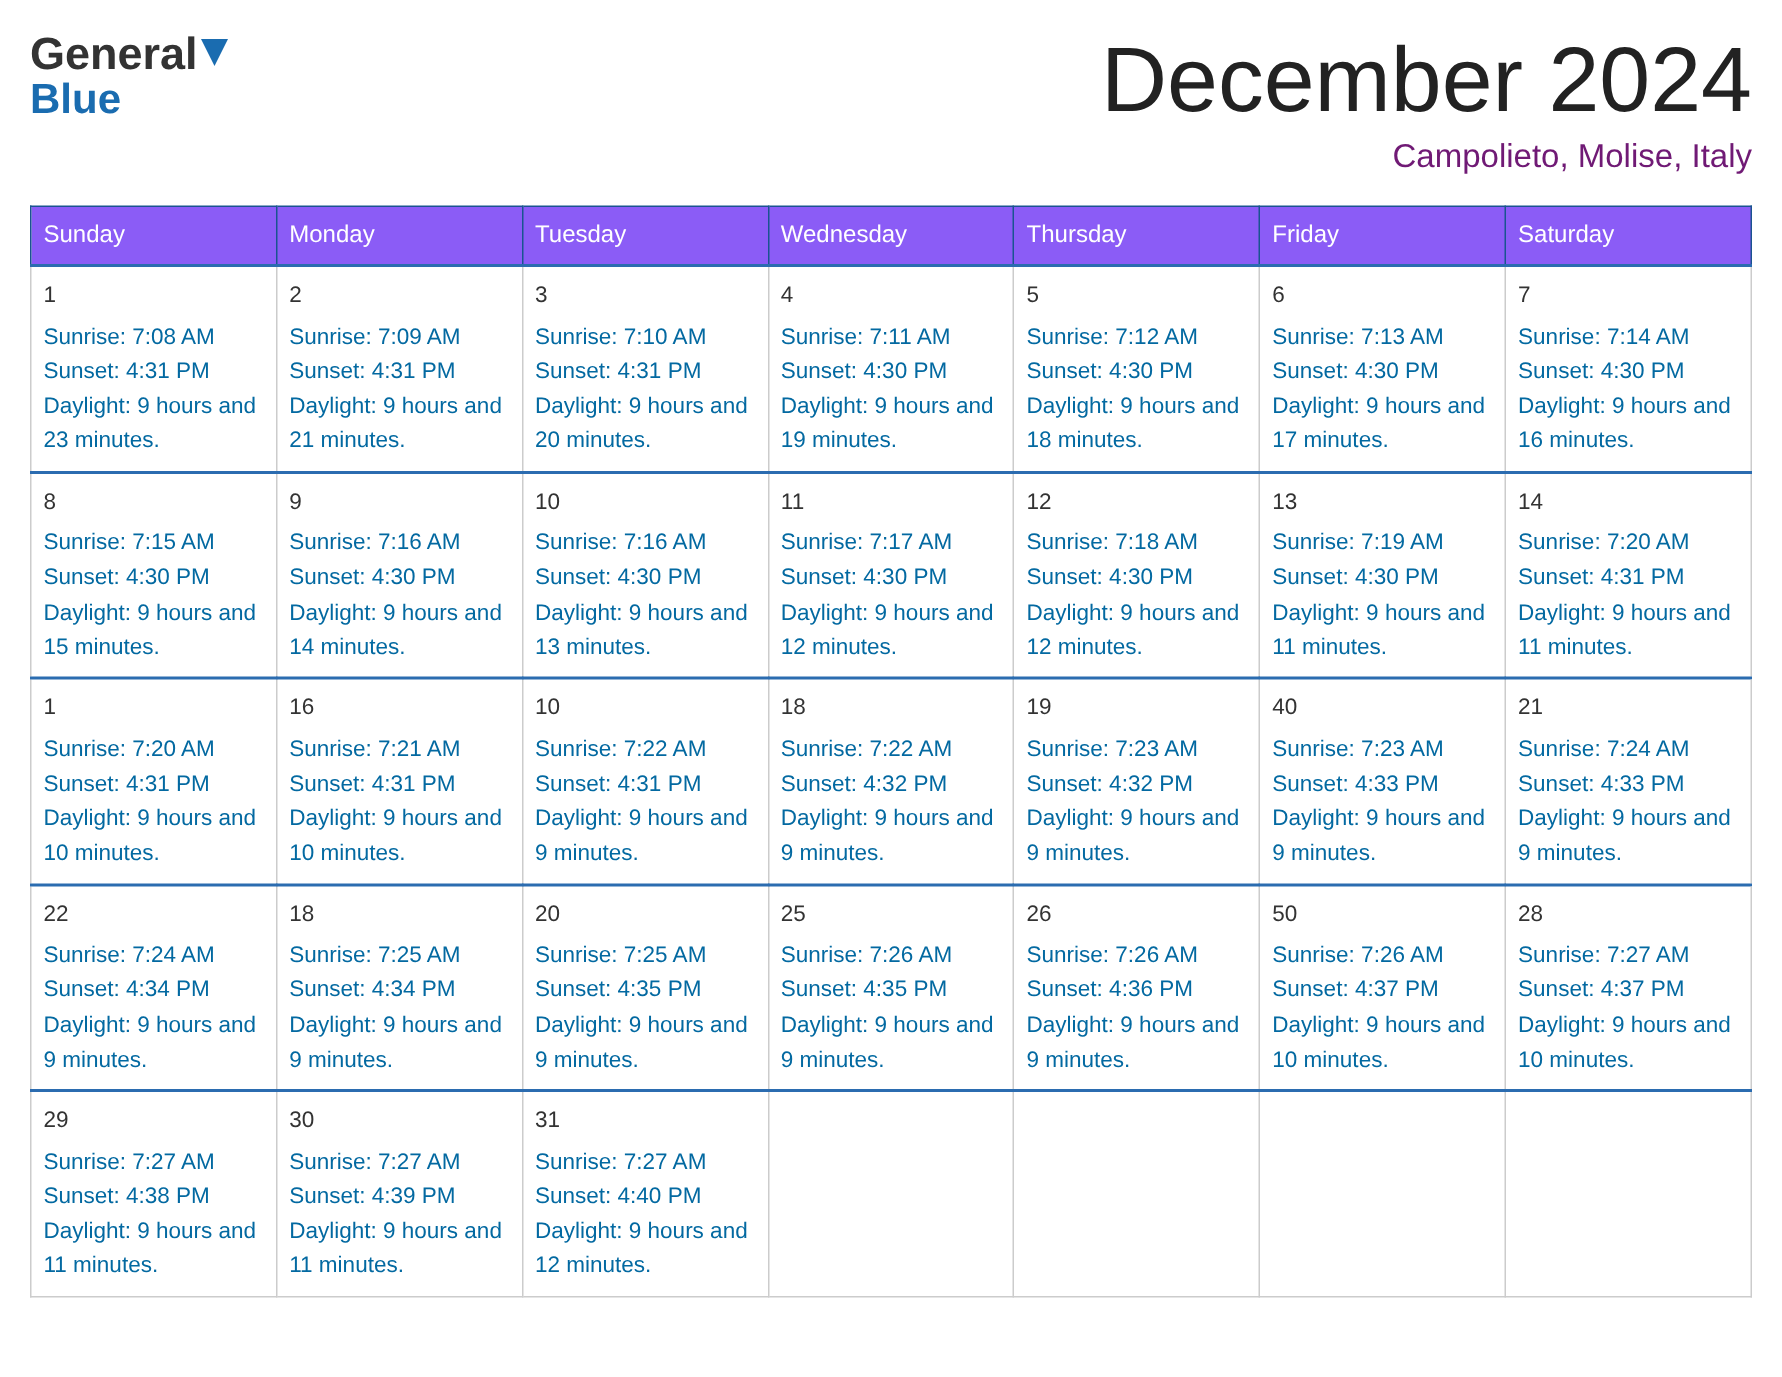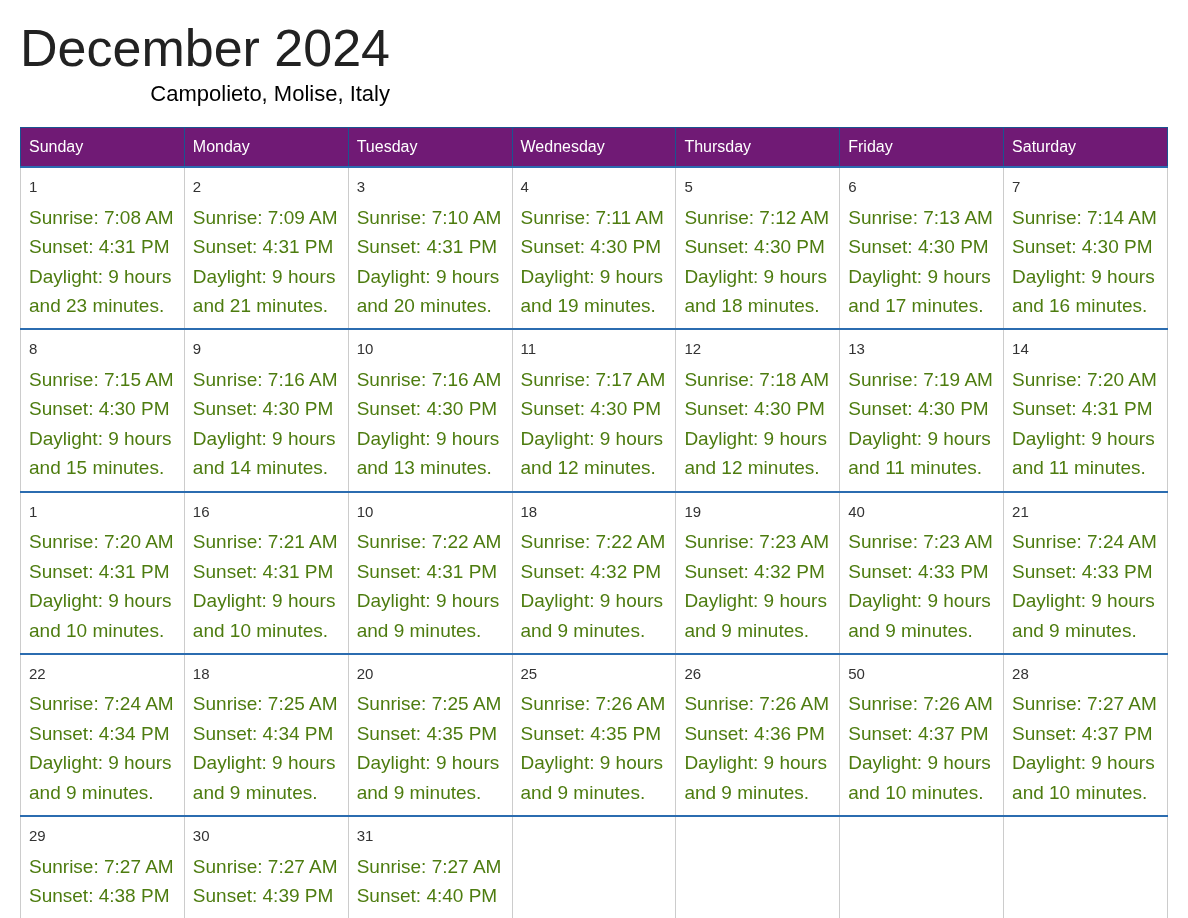--- a/index.html
+++ b/index.html
@@ -18,36 +18,36 @@
     }
     .logo-area {
       display: flex;
       flex-direction: column;
       align-items: flex-start;
     }
     .title-area {
       text-align: right;
     }
     .month-title {
-      font-size: 52px;
+      font-size: 61px;
       font-weight: normal;
       color: #222;
       line-height: 1.1;
     }
     .location-title {
       font-size: 22px;
-      color: #000000;
+      color: #701a75;
       margin-top: 4px;
     }
     .calendar {
       width: 100%;
       border-collapse: collapse;
     }
     .calendar th {
-      background-color: #701a75;
+      background-color: #8b5cf6;
       color: #fff;
       padding: 10px 8px;
       text-align: left;
       font-size: 16px;
       font-weight: normal;
       border: 1px solid #1a5490;
     }
     .calendar td {
       vertical-align: top;
       border: 1px solid #ccc;
@@ -58,37 +58,48 @@
       color: #333;
       line-height: 1.5;
     }
     .calendar td .day-num {
       font-size: 15px;
       font-weight: normal;
       margin-bottom: 4px;
       display: block;
     }
     .calendar td .day-info {
-      font-size: 19px;
+      font-size: 15px;
       line-height: 1.55;
-      color: #4d7c0f;
+      color: #0369a1;
     }
     .calendar tr {
       border-bottom: 2px solid #2b6cb0;
     }
     .calendar tbody tr:last-child {
       border-bottom: none;
     }
     .calendar th:first-child { border-radius: 0; }
     .empty-cell { background: #fff; }
   </style>
 </head>
 <body>
 
 <div class="header">
+  <div class="logo-area">
+    <div style="display:flex; align-items:center; gap:0;">
+      <span style="font-size:30px; font-weight:bold; color:#333;">General</span>
+      <span style="display:inline-block; margin-left:2px; position:relative; top:0;">
+        <svg width="18" height="18" viewBox="0 0 18 18">
+          <polygon points="0,0 18,0 9,18" fill="#1a6cb0"></polygon>
+        </svg>
+      </span>
+    </div>
+    <div style="font-size:28px; font-weight:bold; color:#1a6cb0; margin-top:-4px; margin-left:0;">Blue</div>
+  </div>
   <div class="title-area">
     <div class="month-title">December 2024</div>
     <div class="location-title">Campolieto, Molise, Italy</div>
   </div>
 </div>
 
 <table class="calendar">
   <thead>
     <tr>
     <th>Sunday</th>

